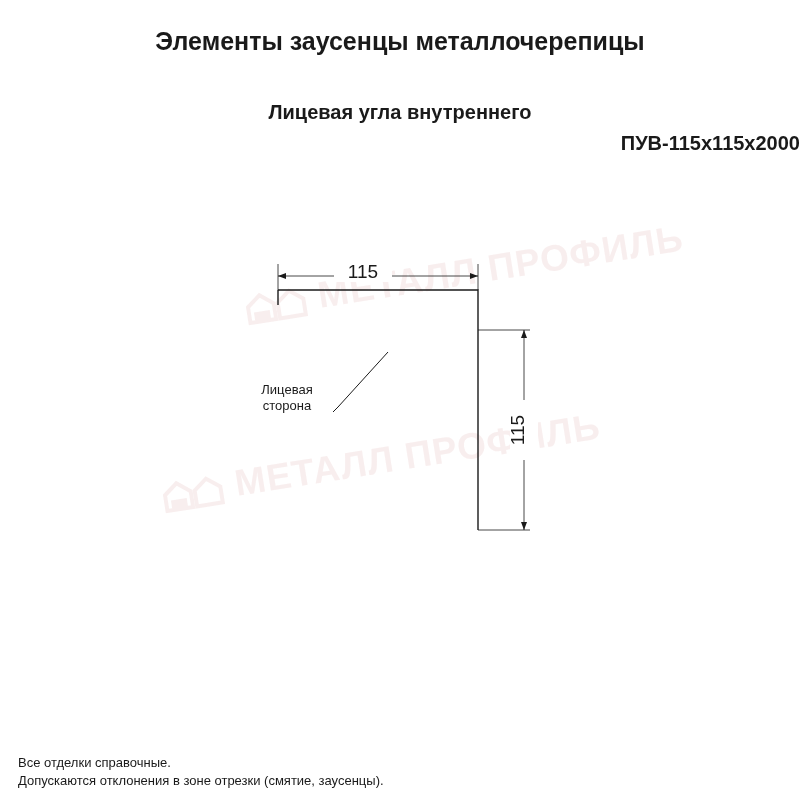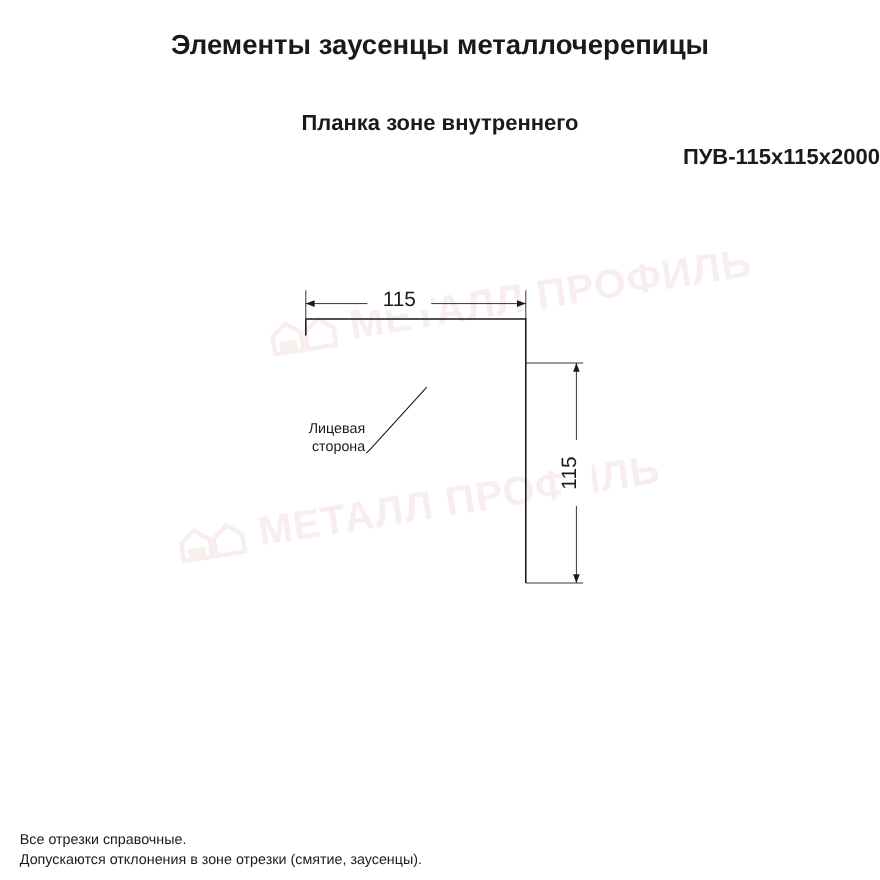--- a/index.html
+++ b/index.html
@@ -97,21 +97,21 @@
   }
   .wm2 {
     top: 440px;
     left: 160px;
     transform: rotate(-9deg);
   }
   .label-face {
     position: absolute;
     font-size: 13px;
     line-height: 16px;
-    text-align: right;
+    text-align: center;
     color: #1a1a1a;
   }
 </style>
 </head>
 <body>
 
 <div class="page">
 
   <div class="wm wm1">
     <span class="wm-logo">
@@ -131,21 +131,21 @@
         <rect x="8" y="20" width="16" height="10" fill="#e9c9c9"></rect>
       </svg>
     </span><span class="wm-text">МЕТАЛЛ ПРОФИЛЬ</span>
   </div>
 
   <div class="title-block">
     <h1 class="main-title">Элементы заусенцы металлочерепицы</h1>
   </div>
 
   <div class="subtitle-block">
-    <p class="subtitle">Планка зоне внутреннего</p>
+    <p class="subtitle">Лицевая угла внутреннего</p>
     <p class="subtitle2">ПУВ-115х115х2000</p>
   </div>
 
   <div class="drawing">
     <svg width="520" height="340" viewBox="0 0 520 340">
 
       <g>
         <path d="M140 60 L340 60 L340 300" fill="none" stroke="#1a1a1a" stroke-width="1.4"></path>
 
         <path d="M140 60 L140 75" fill="none" stroke="#1a1a1a" stroke-width="1.4"></path>
@@ -176,17 +176,17 @@
       <text x="386" y="200" text-anchor="middle" font-family="Liberation Sans, sans-serif" font-size="19" fill="#1a1a1a" transform="rotate(-90 386 200)">115</text>
     </svg>
 
     <div class="label-face" style="left: 104px; top: 152px; width: 90px;">
       <div>Лицевая</div>
       <div>сторона</div>
     </div>
   </div>
 
   <div class="footer">
-    <div>Все отрезки справочные.</div>
+    <div>Все отделки справочные.</div>
     <div>Допускаются отклонения в зоне отрезки (смятие, заусенцы).</div>
   </div>
 
 </div>
 
 </body></html>

